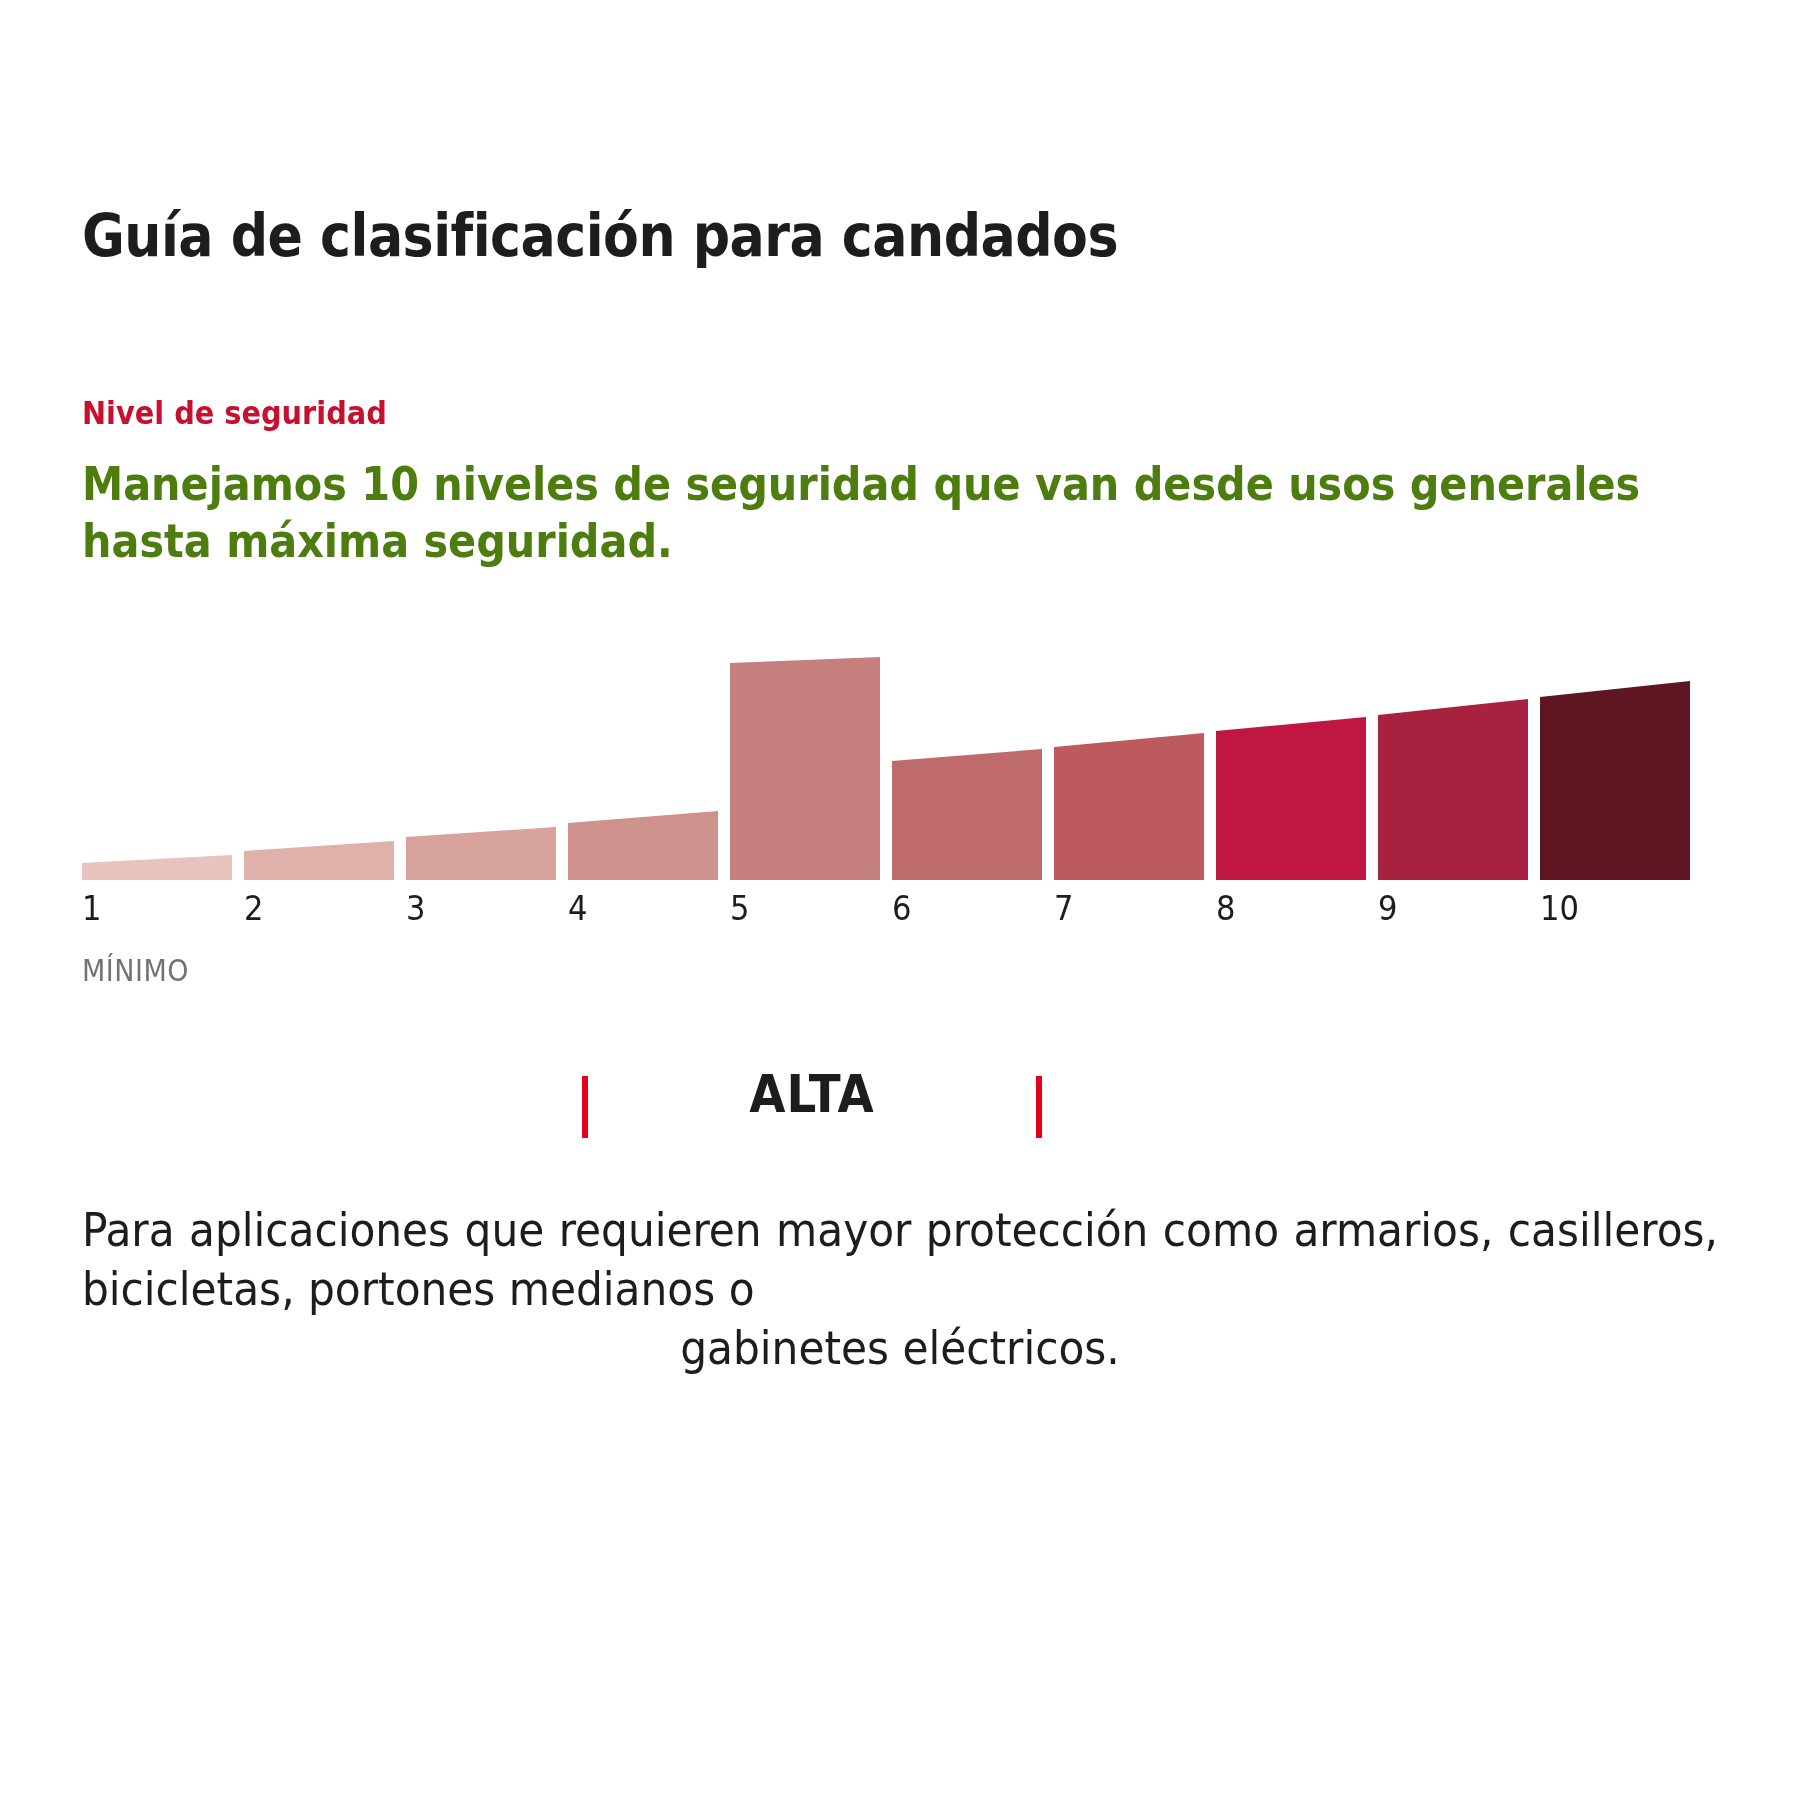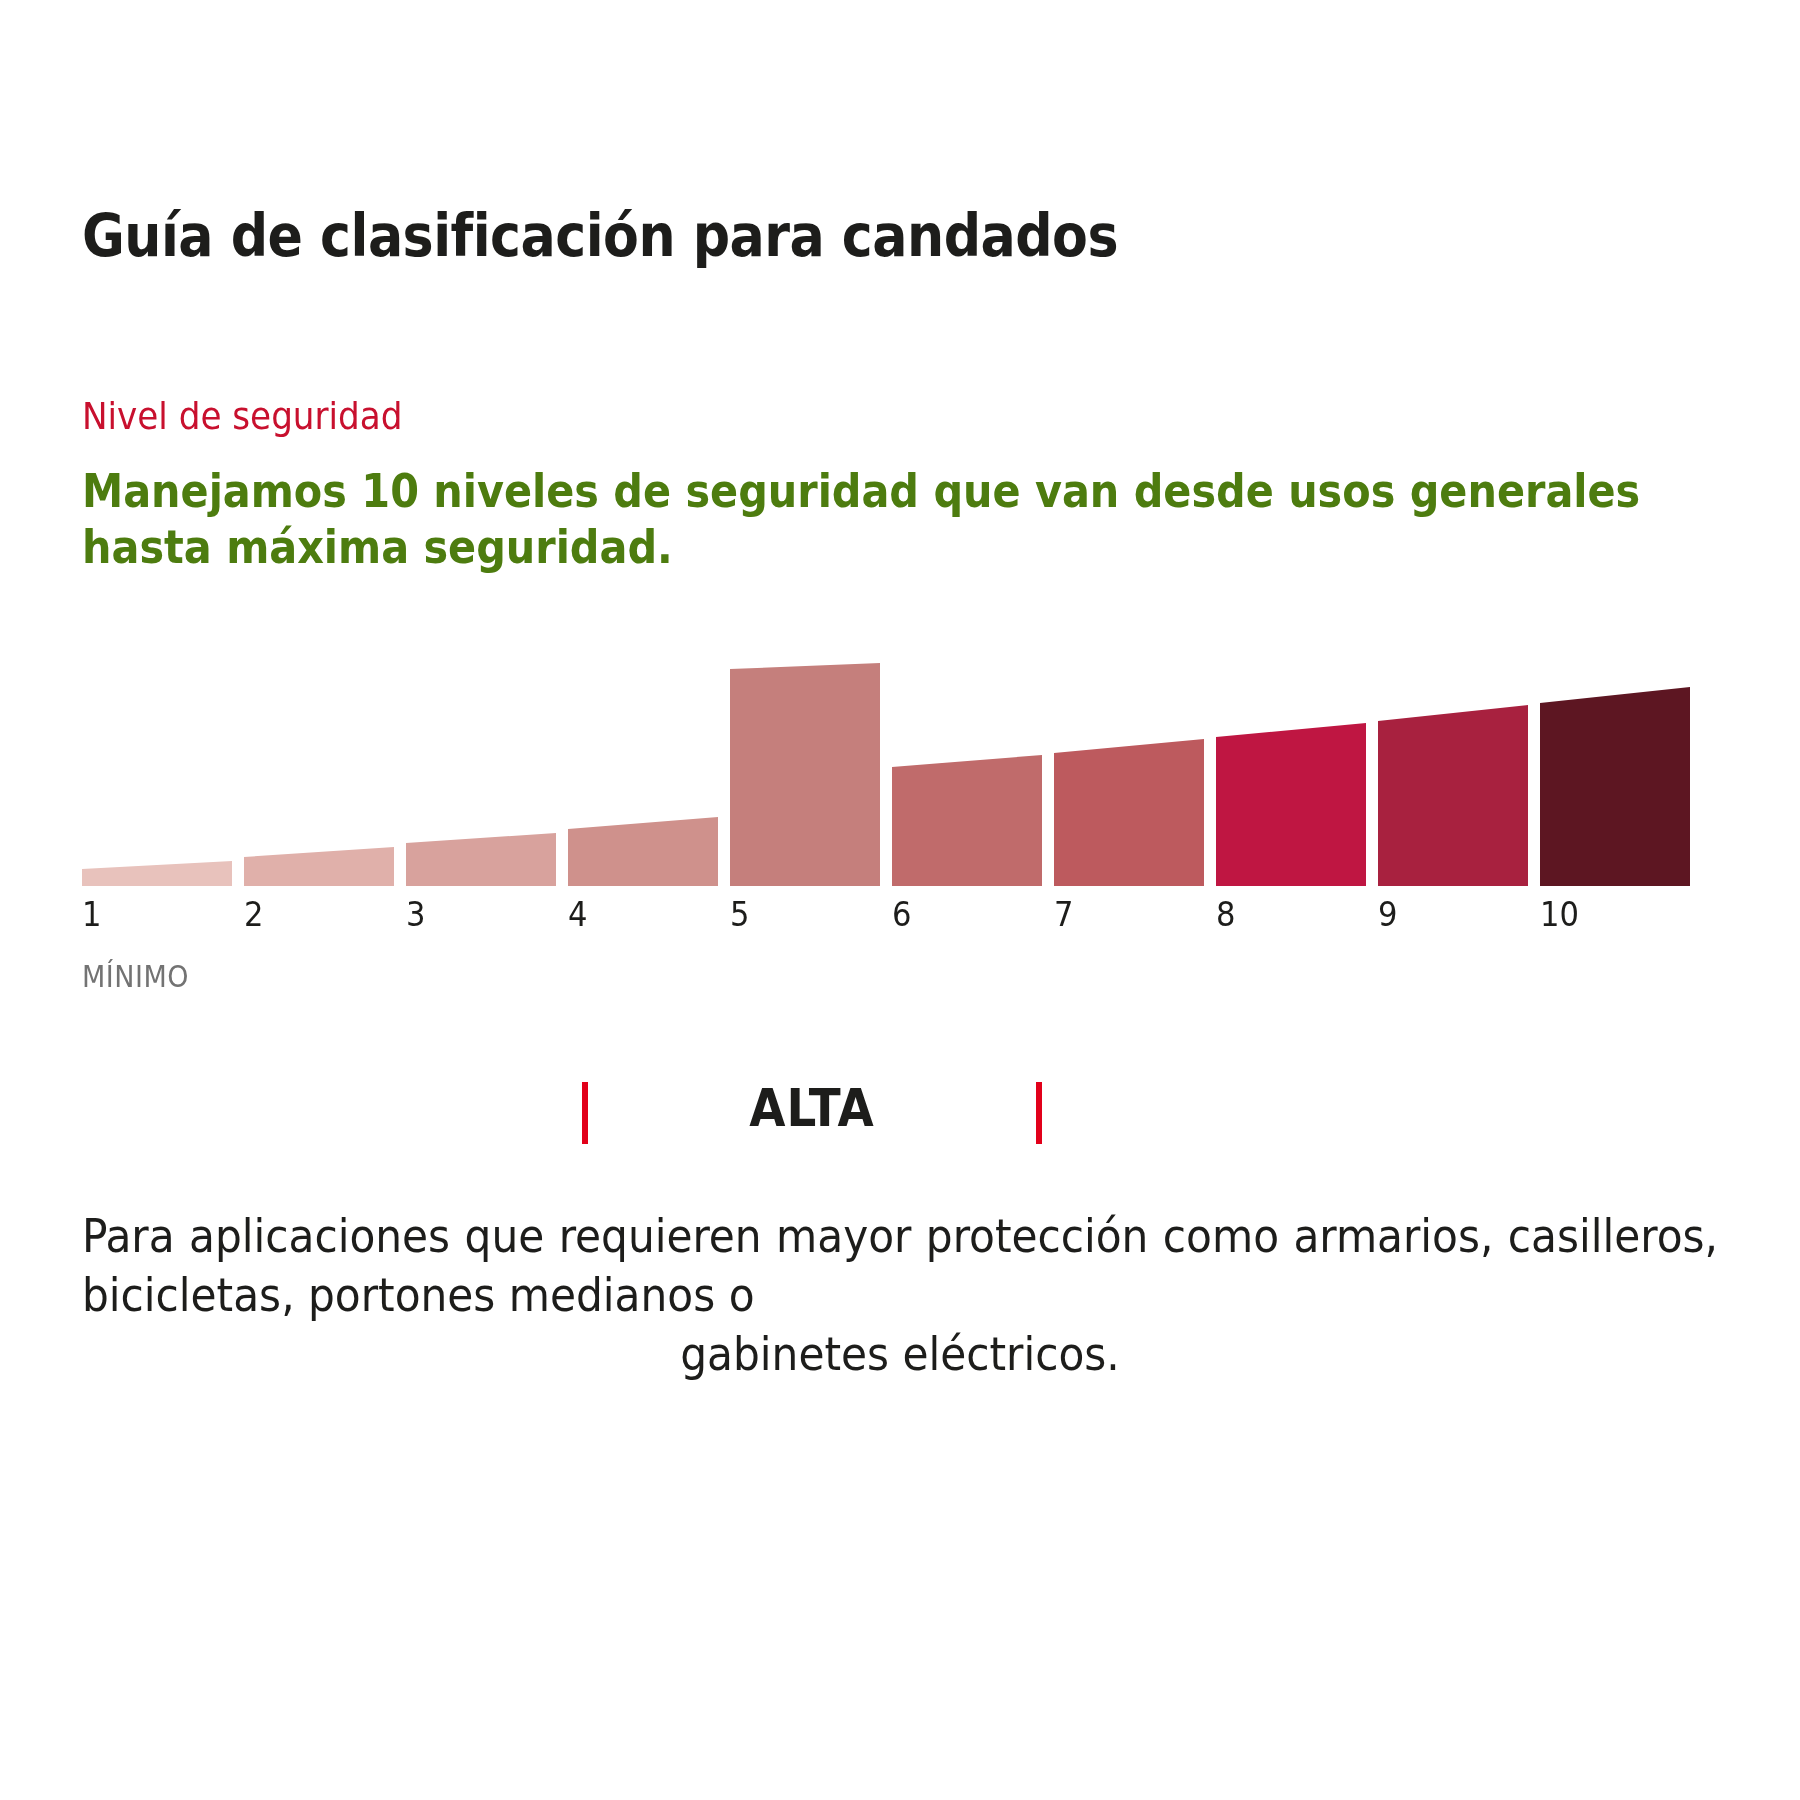--- a/index.html
+++ b/index.html
@@ -28,22 +28,22 @@
     font-weight: 700;
     letter-spacing: -0.5px;
     line-height: 1.1;
     margin: 0;
     padding-top: 205px;
     color: #1d1d1b;
   }
 
   
   .subtitle {
-    font-size: 38px;
-    font-weight: 400;
+    font-size: 32px;
+    font-weight: 700;
     color: #c8102e;
     margin: 0;
     padding-top: 128px;
     line-height: 1.05;
   }
 
   .intro {
     font-size: 46px;
     font-weight: 700;
     line-height: 1.22;
@@ -95,21 +95,21 @@
   }
   .band-tick {
     position: absolute;
     top: 14px;
     width: 6px;
     height: 62px;
     background: #e2001a;
   }
   .band-label {
     position: absolute;
-    top: 10px;
+    top: 2px;
     font-size: 52px;
     font-weight: 700;
     letter-spacing: 1px;
     color: #1d1d1b;
     text-align: center;
   }
 
   
   .description {
     font-size: 47px;

